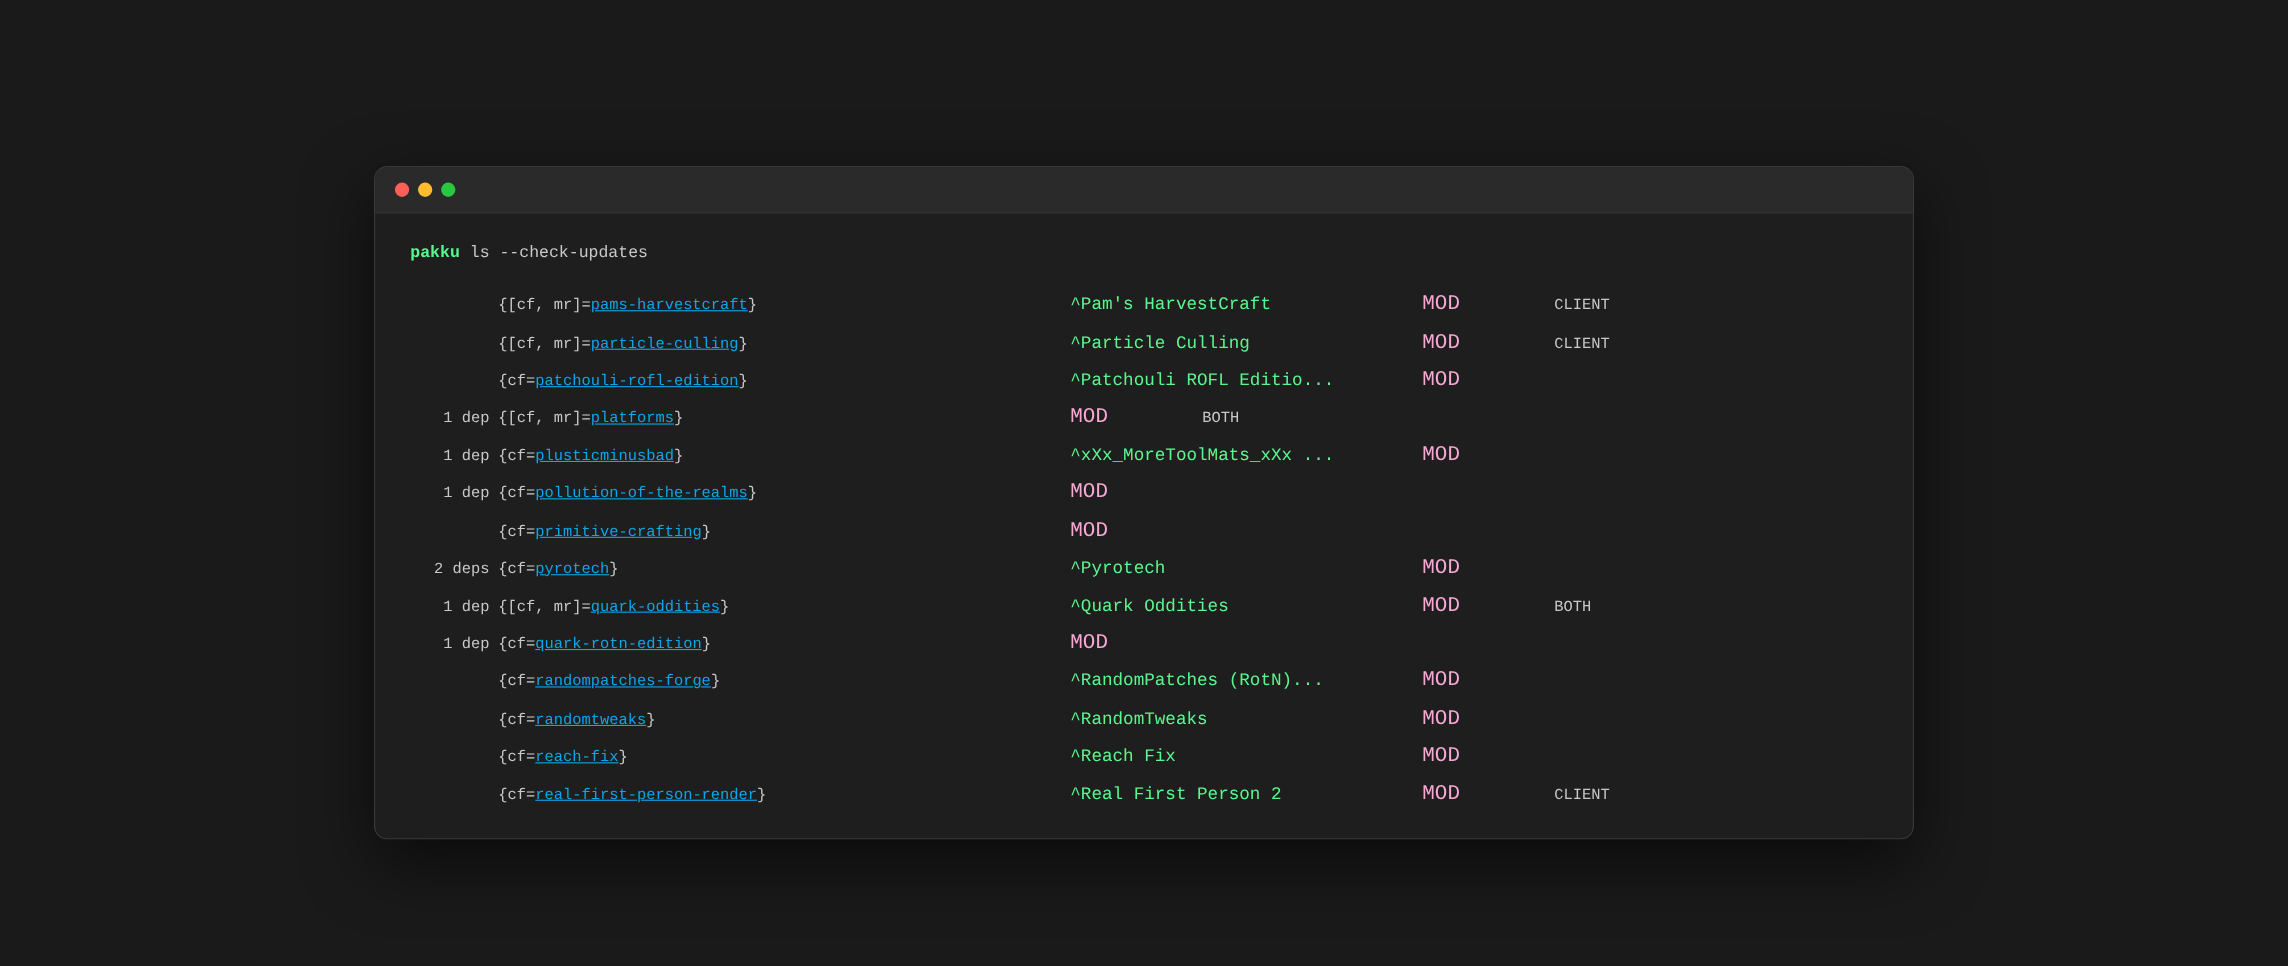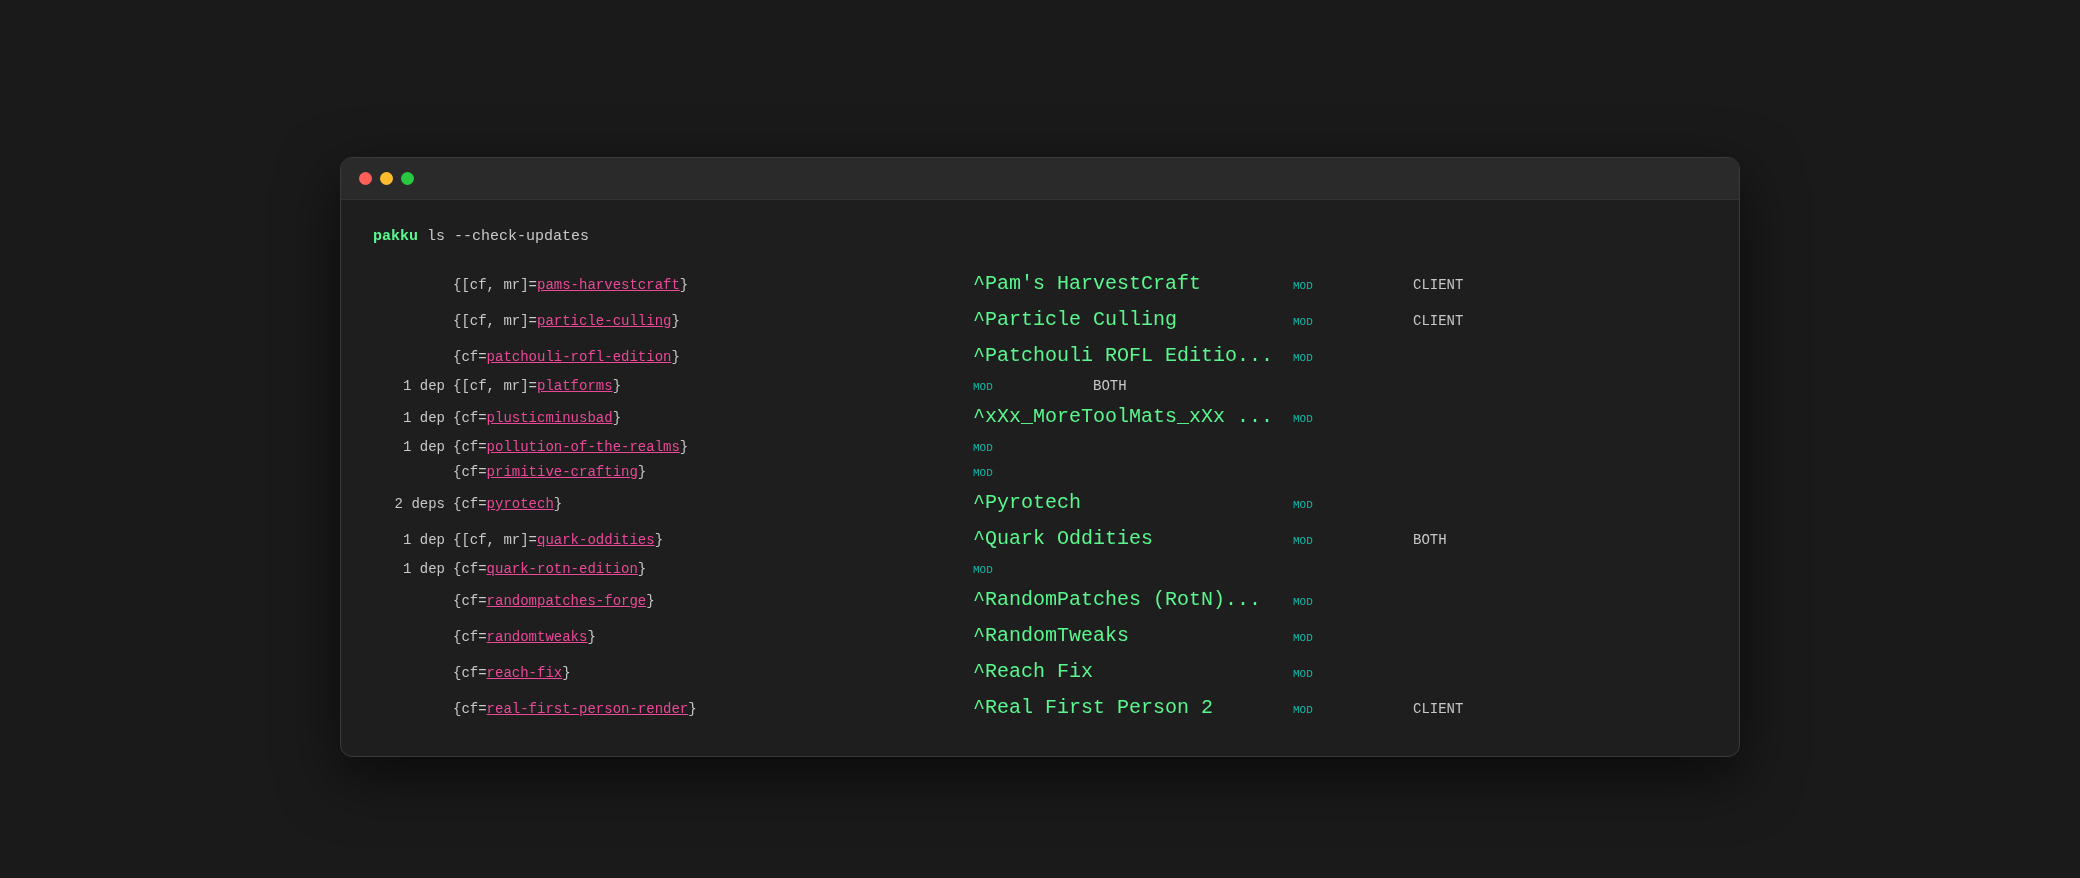--- a/index.html
+++ b/index.html
@@ -88,41 +88,41 @@
       width: 520px;
       flex-shrink: 0;
       font-size: 14px;
     }
 
     .pkg-text {
       color: #c8c8c8;
     }
 
     .pkg-link {
-      color: #ec4899;
+      color: #0ea5e9;
       text-decoration: underline;
       text-decoration-style: solid;
     }
 
     .pkg-brace {
       color: #c8c8c8;
     }
 
     .col-name {
       width: 320px;
       flex-shrink: 0;
       color: #5af78e;
-      font-size: 20px;
+      font-size: 16px;
     }
 
     .col-type {
       width: 120px;
       flex-shrink: 0;
-      color: #14b8a6;
-      font-size: 11px;
+      color: #f9a8d4;
+      font-size: 19px;
     }
 
     .col-side {
       width: 120px;
       flex-shrink: 0;
       color: #c8c8c8;
       font-size: 14px;
     }
   </style>
 </head>

